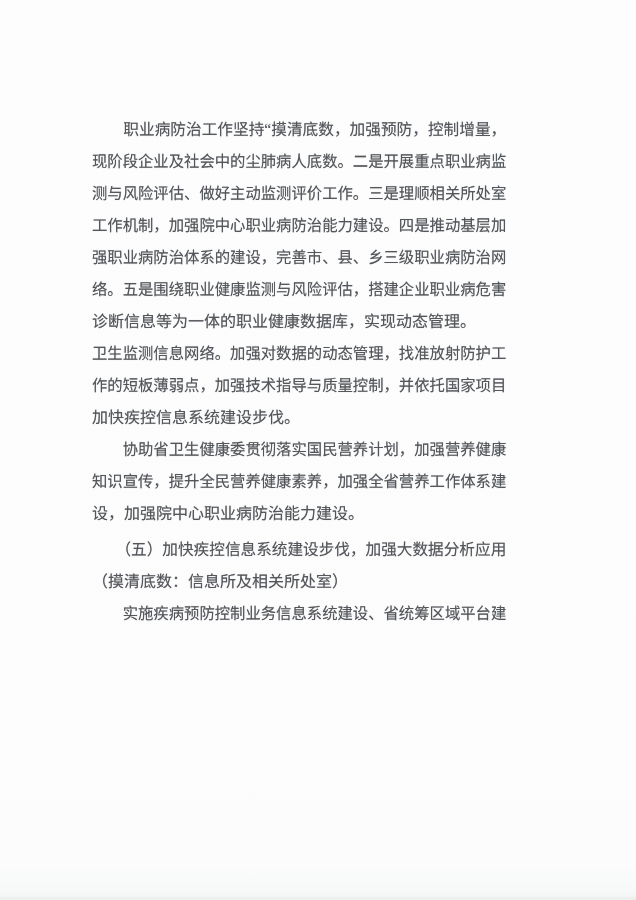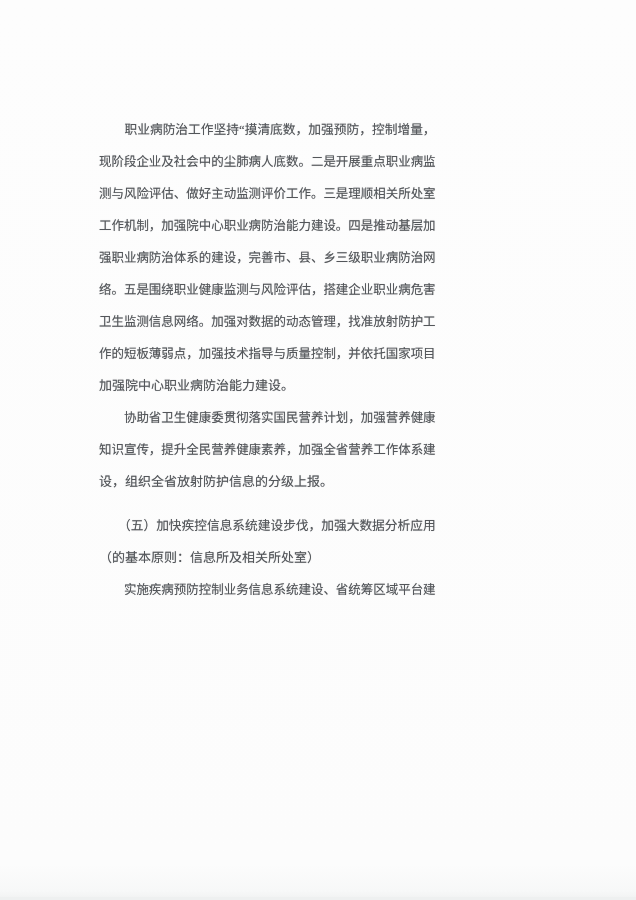--- a/index.html
+++ b/index.html
@@ -21,34 +21,34 @@
   }
   .scan-bottom-edge {
     position: absolute;
     left: 0; right: 0; bottom: 0;
     height: 3px;
     background: #eef0f0;
   }
   .text-block {
     position: absolute;
     top: 114px;
-    left: 99px;
+    left: 92px;
     width: 479px;
     color: #53565a;
-    font-size: 13px;
+    font-size: 16px;
     line-height: 32px;
     filter: blur(0.3px);
     text-shadow: 0 0 0.7px rgba(90, 93, 97, 0.55);
   }
   .paragraph {
     margin: 0;
     padding: 0;
   }
   .paragraph.heading {
-    margin-top: 12px;
+    margin-top: 4px;
     font-style: oblique 6deg;
   }
   .line {
     height: 32px;
     white-space: nowrap;
     overflow: visible;
   }
   .line-inner {
     display: inline-block;
     white-space: nowrap;
@@ -60,33 +60,34 @@
 
 <div class="page">
   <div class="text-block" id="text-block" style="color: rgb(83, 86, 90);">
       <div class="paragraph body">
         <div class="line"><span class="line-inner" style="transform: scaleX(0.979112);">　　职业病防治工作坚持“摸清底数，加强预防，控制增量，</span></div>
         <div class="line"><span class="line-inner" style="transform: scaleX(0.958929);">现阶段企业及社会中的尘肺病人底数。二是开展重点职业病监</span></div>
         <div class="line"><span class="line-inner" style="transform: scaleX(0.958929);">测与风险评估、做好主动监测评价工作。三是理顺相关所处室</span></div>
         <div class="line"><span class="line-inner" style="transform: scaleX(0.958929);">工作机制，加强院中心职业病防治能力建设。四是推动基层加</span></div>
         <div class="line"><span class="line-inner" style="transform: scaleX(0.958929);">强职业病防治体系的建设，完善市、县、乡三级职业病防治网</span></div>
         <div class="line"><span class="line-inner" style="transform: scaleX(0.958929);">络。五是围绕职业健康监测与风险评估，搭建企业职业病危害</span></div>
+        <div class="line"><span class="line-inner">诊断信息等为一体的职业健康数据库，实现动态管理。</span></div>
       </div>
       <div class="paragraph body">
         <div class="line"><span class="line-inner" style="transform: scaleX(0.958929);">卫生监测信息网络。加强对数据的动态管理，找准放射防护工</span></div>
         <div class="line"><span class="line-inner" style="transform: scaleX(0.958929);">作的短板薄弱点，加强技术指导与质量控制，并依托国家项目</span></div>
-        <div class="line"><span class="line-inner">加强院中心职业病防治能力建设。</span></div>
+        <div class="line"><span class="line-inner">加快疾控信息系统建设步伐。</span></div>
       </div>
       <div class="paragraph body">
         <div class="line"><span class="line-inner" style="transform: scaleX(0.958929);">　　协助省卫生健康委贯彻落实国民营养计划，加强营养健康</span></div>
         <div class="line"><span class="line-inner" style="transform: scaleX(0.958929);">知识宣传，提升全民营养健康素养，加强全省营养工作体系建</span></div>
-        <div class="line"><span class="line-inner">设，组织全省放射防护信息的分级上报。</span></div>
+        <div class="line"><span class="line-inner">设，加强院中心职业病防治能力建设。</span></div>
       </div>
       <div class="paragraph heading">
         <div class="line"><span class="line-inner" style="transform: scaleX(0.977021);">　　（五）加快疾控信息系统建设步伐，加强大数据分析应用</span></div>
-        <div class="line"><span class="line-inner">（的基本原则：信息所及相关所处室）</span></div>
+        <div class="line"><span class="line-inner">（摸清底数：信息所及相关所处室）</span></div>
       </div>
       <div class="paragraph body">
         <div class="line"><span class="line-inner" style="transform: scaleX(0.958929);">　　实施疾病预防控制业务信息系统建设、省统筹区域平台建</span></div>
       </div>
     </div>
   <div class="scan-bottom-edge"></div>
 </div>
 
 </body></html>

